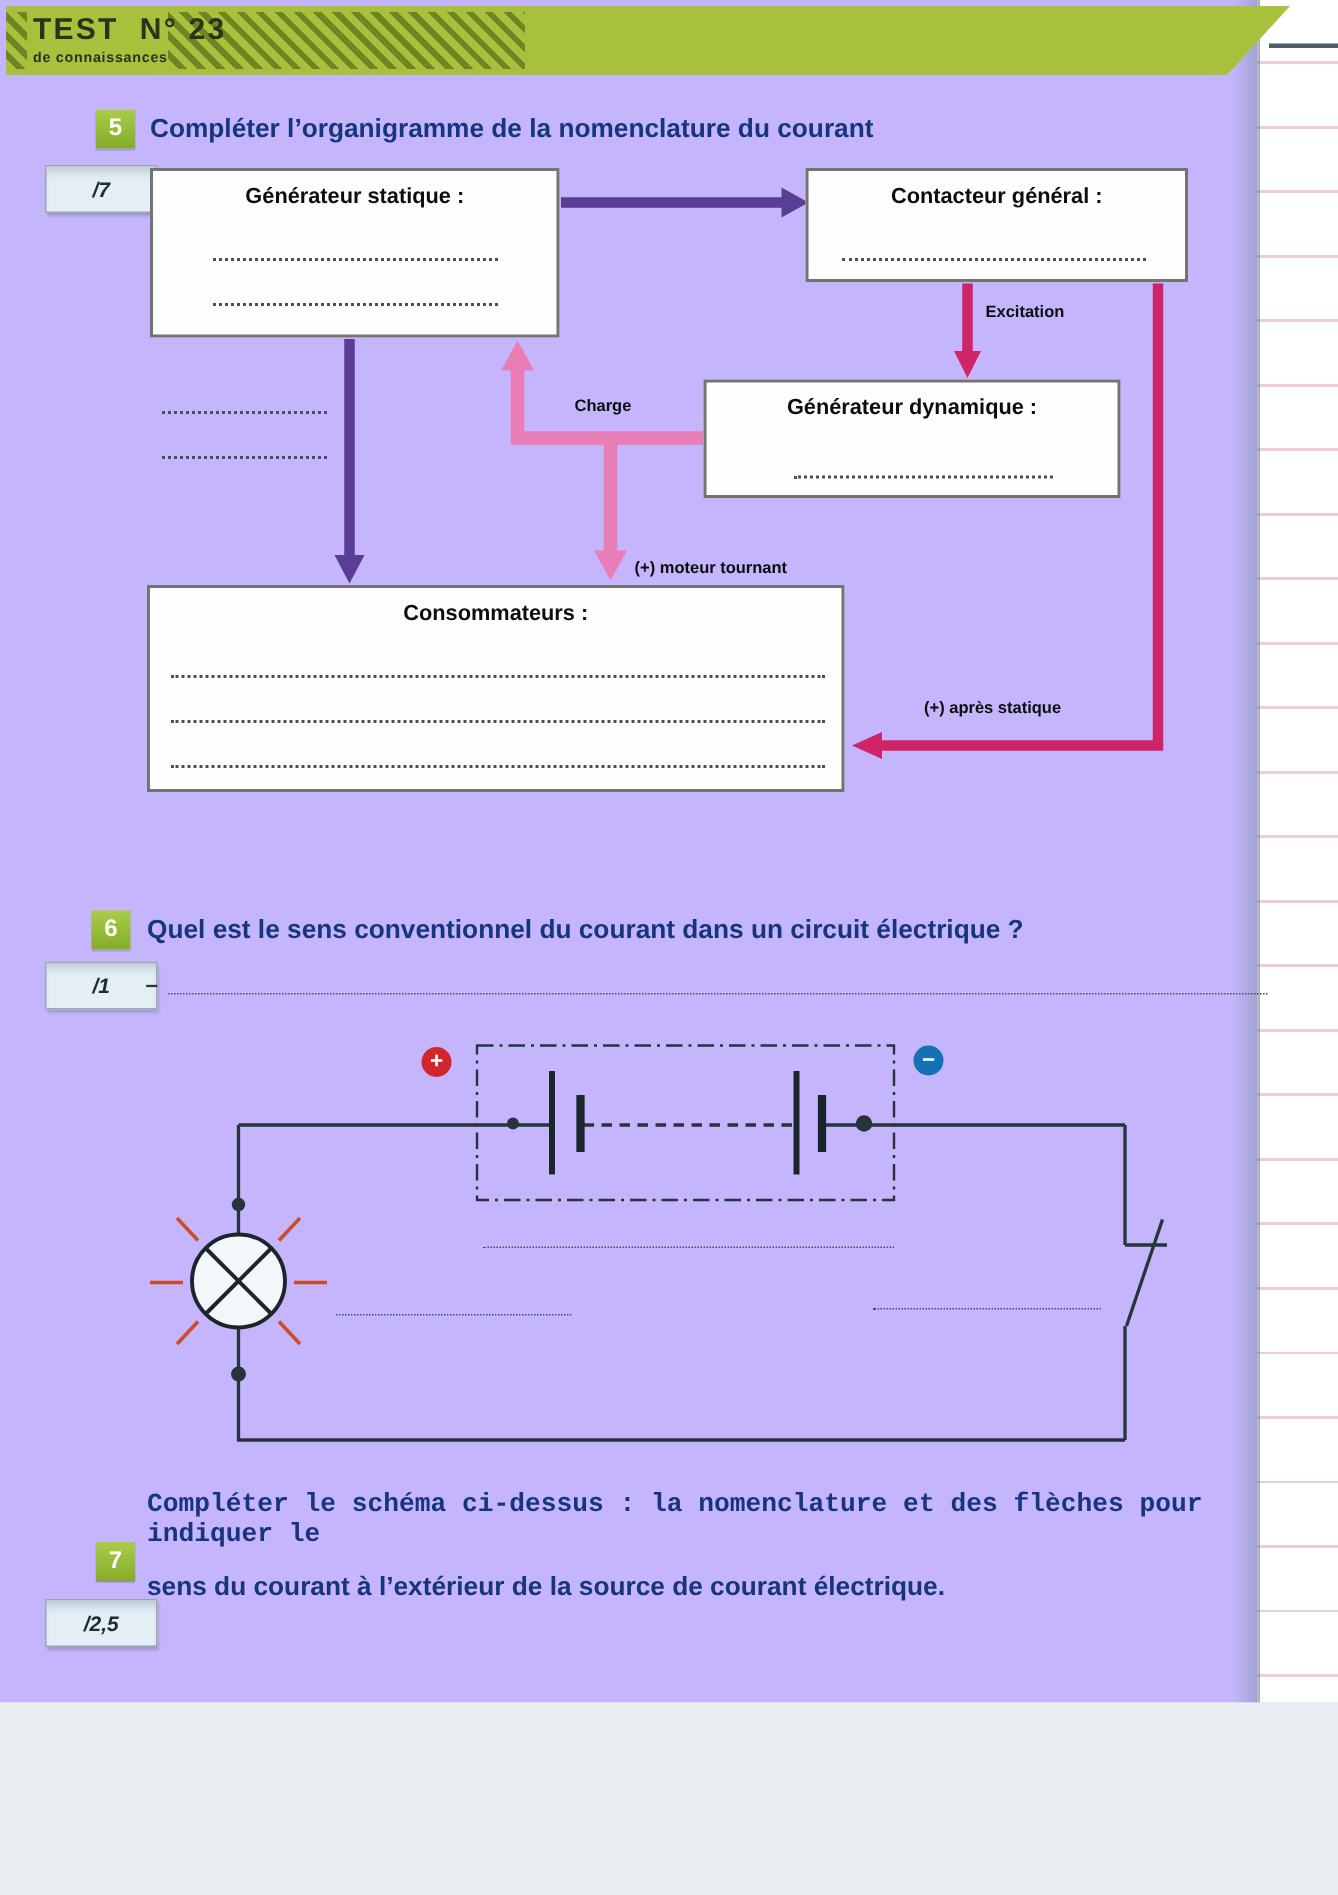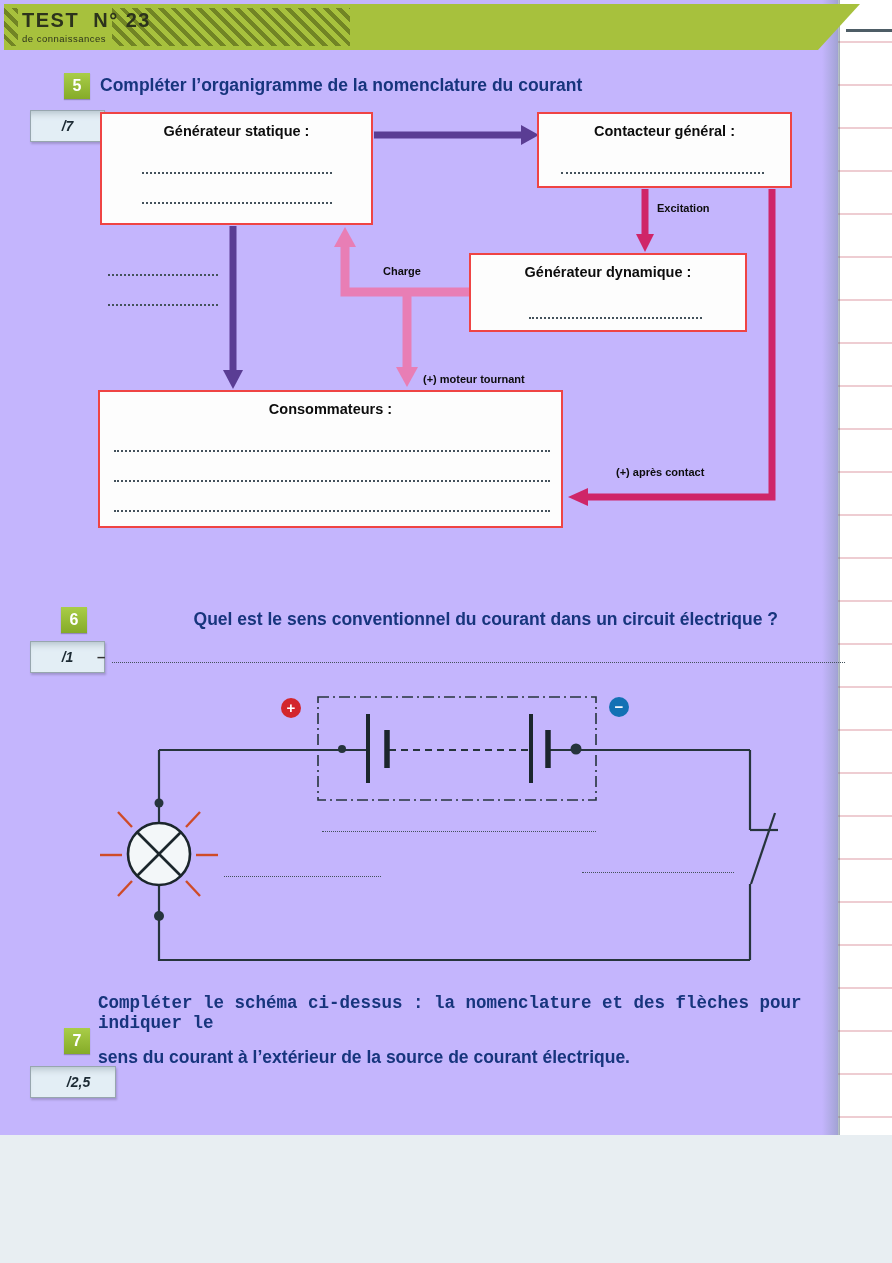--- a/index.html
+++ b/index.html
@@ -21,32 +21,32 @@
 
   
   .banner{position:absolute;left:4px;top:4px;width:856px;height:46px;background:#a7c13d;
     clip-path:polygon(0 0,100% 0,calc(100% - 42px) 100%,0 100%);}
   .banner .hatch{position:absolute;top:4px;height:38px;
     background:repeating-linear-gradient(45deg,rgba(0,0,0,0) 0 5px,rgba(104,122,32,.85) 5px 9px);}
   .hatch-a{left:0;width:14px;}
   .hatch-b{left:108px;width:238px;}
   .banner .t1{position:absolute;left:18px;top:5px;font-size:20px;font-weight:800;letter-spacing:1.5px;
     color:#2c331c;white-space:pre;}
-  .banner .t2{position:absolute;left:18px;top:29px;font-size:9.5px;font-weight:normal;letter-spacing:.5px;color:#2c331c;}
+  .banner .t2{position:absolute;left:18px;top:29px;font-size:9.5px;font-weight:bold;letter-spacing:.5px;color:#2c331c;}
 
   
   .chip{position:absolute;width:26px;height:26px;background:linear-gradient(#a9cd48,#85ab28);
     color:#fff;font-size:16px;font-weight:bold;text-align:center;line-height:26px;box-shadow:0 1px 1px rgba(0,0,0,.25);}
   .qtitle{position:absolute;color:#17357d;font-size:17.5px;font-weight:bold;}
   .score{position:absolute;width:73px;height:30px;background:#e3eef5;border:1px solid #97a6ae;
     box-shadow:1px 2px 2px rgba(0,0,0,.18), inset 0 7px 7px -5px rgba(110,130,142,.45);
     font-size:14px;font-weight:bold;font-style:italic;color:#1c2a33;text-align:center;line-height:30px;}
 
   
-  .fbox{position:absolute;background:#fdfdfd;border:2px solid #ef4444;}
+  .fbox{position:absolute;background:#fdfdfd;border:2px solid #737373;}
   .fbox .blabel{position:absolute;left:0;right:0;top:9px;text-align:center;font-size:14.5px;font-weight:bold;color:#0d0d0d;}
   .dotted{position:absolute;border-bottom:2px dotted #44525c;height:0;}
   .flabel{position:absolute;font-size:11px;font-weight:bold;color:#0d0d0d;white-space:nowrap;}
 
   
   .badge{position:absolute;width:20px;height:20px;border-radius:50%;color:#fff;
     font-size:15px;font-weight:bold;text-align:center;line-height:19px;}
   .badge-plus{left:281px;top:698px;background:#d3262c;}
   .badge-minus{left:609px;top:697px;background:#1371b4;}
 
@@ -169,37 +169,37 @@
     <div class="blabel">Générateur dynamique :</div>
     <div class="dotted" style="left:58px;top:62px;width:173px;"></div>
   </div>
 
   <div class="dotted" style="left:108px;top:274px;width:110px;"></div>
   <div class="dotted" style="left:108px;top:304px;width:110px;"></div>
 
   <div class="flabel" style="left:657px;top:202px;">Excitation</div>
   <div class="flabel" style="left:383px;top:265px;">Charge</div>
   <div class="flabel" style="left:423px;top:346px;margin-top:27px;">(+) moteur tournant</div>
-  <div class="flabel" style="left:616px;top:466px;">(+) après contact</div>
+  <div class="flabel" style="left:616px;top:466px;">(+) après statique</div>
 
   <div class="chip" style="left:61px;top:607px;">6</div>
-  <div class="qtitle" style="left:98px;top:609px;width:680px;text-align:right;">Quel est le sens conventionnel du courant dans un circuit électrique ?</div>
+  <div class="qtitle" style="left:98px;top:609px;width:680px;">Quel est le sens conventionnel du courant dans un circuit électrique ?</div>
   <div class="score" style="left:30px;top:641px;">/1</div>
   <div class="q6dash">–</div>
   <div class="dotted" style="left:112px;top:662px;width:733px;border-bottom-width:1.5px;"></div>
 
   <div class="badge badge-plus">+</div>
   <div class="badge badge-minus">−</div>
 
   <div class="dotted" style="left:322px;top:831px;width:274px;border-bottom-width:1.5px;"></div>
   <div class="dotted" style="left:224px;top:876px;width:157px;border-bottom-width:1.5px;"></div>
   <div class="dotted" style="left:582px;top:872px;width:152px;border-bottom-width:1.5px;"></div>
 
   <div class="chip" style="left:64px;top:1028px;">7</div>
   <div class="qtitle" style="left:98px;top:993px;width:760px;font-family:Liberation Mono, monospace;">Compléter le schéma ci-dessus : la nomenclature et des flèches pour indiquer le</div>
   <div class="qtitle" style="left:98px;top:1047px;width:760px;">sens du courant à l’extérieur de la source de courant électrique.</div>
-  <div class="score" style="left:30px;top:1066px;padding-left:11px;">/2,5</div>
+  <div class="score" style="left:30px;top:1066px;">/2,5</div>
 
   <div class="corner-tab">
     <div class="num">41</div>
   </div>
 
 </div>
 
 </body></html>

